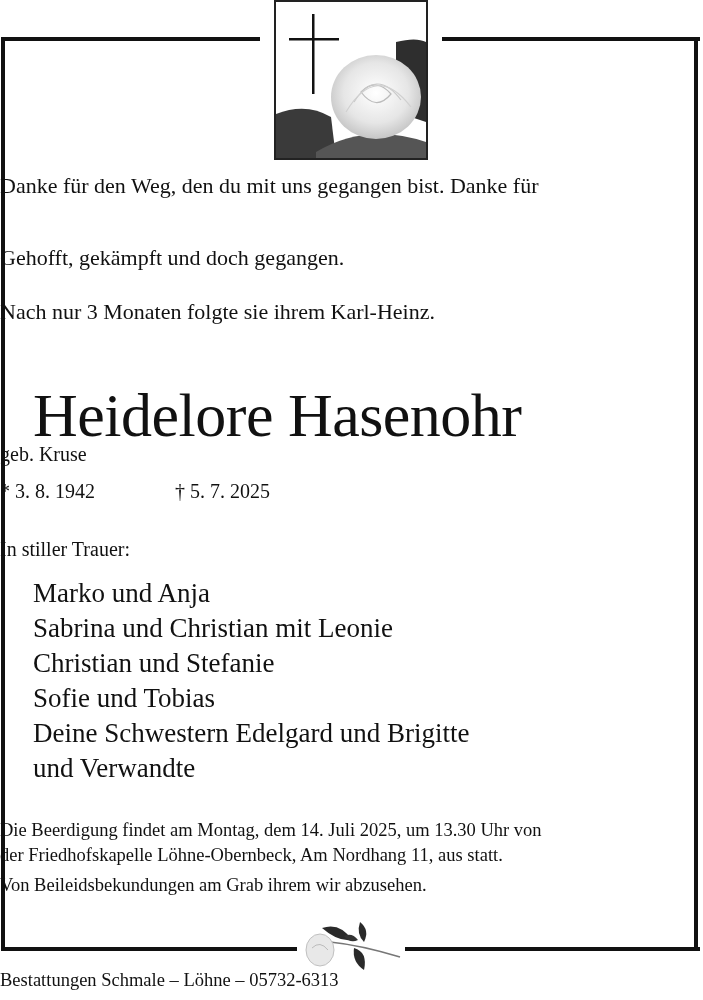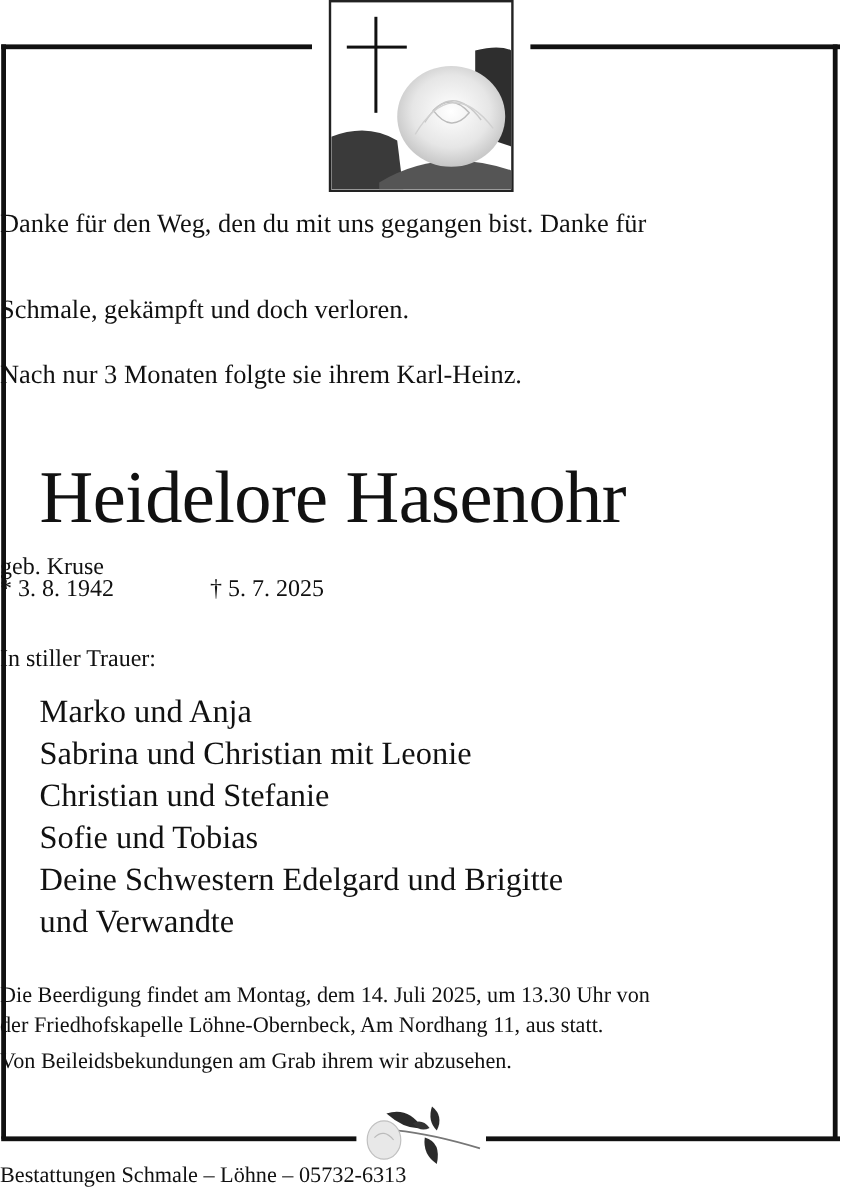--- a/index.html
+++ b/index.html
@@ -45,25 +45,25 @@
     <path d="M70 110 Q100 60 135 105" fill="none" stroke="#d0d0d0" stroke-width="1.2"></path>
     <rect x="36" y="12" width="2.5" height="80" fill="#111"></rect>
     <rect x="13" y="36" width="50" height="2.5" fill="#111"></rect>
   </svg>
 </div>
 
 <div class="center t22" style="top:170px;">
   <div>Danke für den Weg, den du mit uns gegangen bist. Danke für</div>
 </div>
 
-<div class="center t22" style="top:242px;">Schmale, gekämpft und doch verloren.</div>
+<div class="center t22" style="top:242px;">Gehofft, gekämpft und doch gegangen.</div>
 <div class="center t22" style="top:296px;">Nach nur 3 Monaten folgte sie ihrem Karl-Heinz.</div>
 
 <div class="center name" style="top:380px;padding-left:33px;">Heidelore Hasenohr</div>
-<div class="center t20" style="top:443px;margin-top:18px;">geb. Kruse</div>
+<div class="center t20" style="top:443px;">geb. Kruse</div>
 <div class="center t20 dates" style="top:480px;">
   <span style="margin-right:80px;">* 3. 8. 1942</span><span>† 5. 7. 2025</span>
 </div>
 
 <div class="center t20" style="top:538px;">In stiller Trauer:</div>
 
 <div class="center mourn" style="top:576px;margin-left:33px;">
   <div>Marko und Anja</div>
   <div>Sabrina und Christian mit Leonie</div>
   <div>Christian und Stefanie</div>

